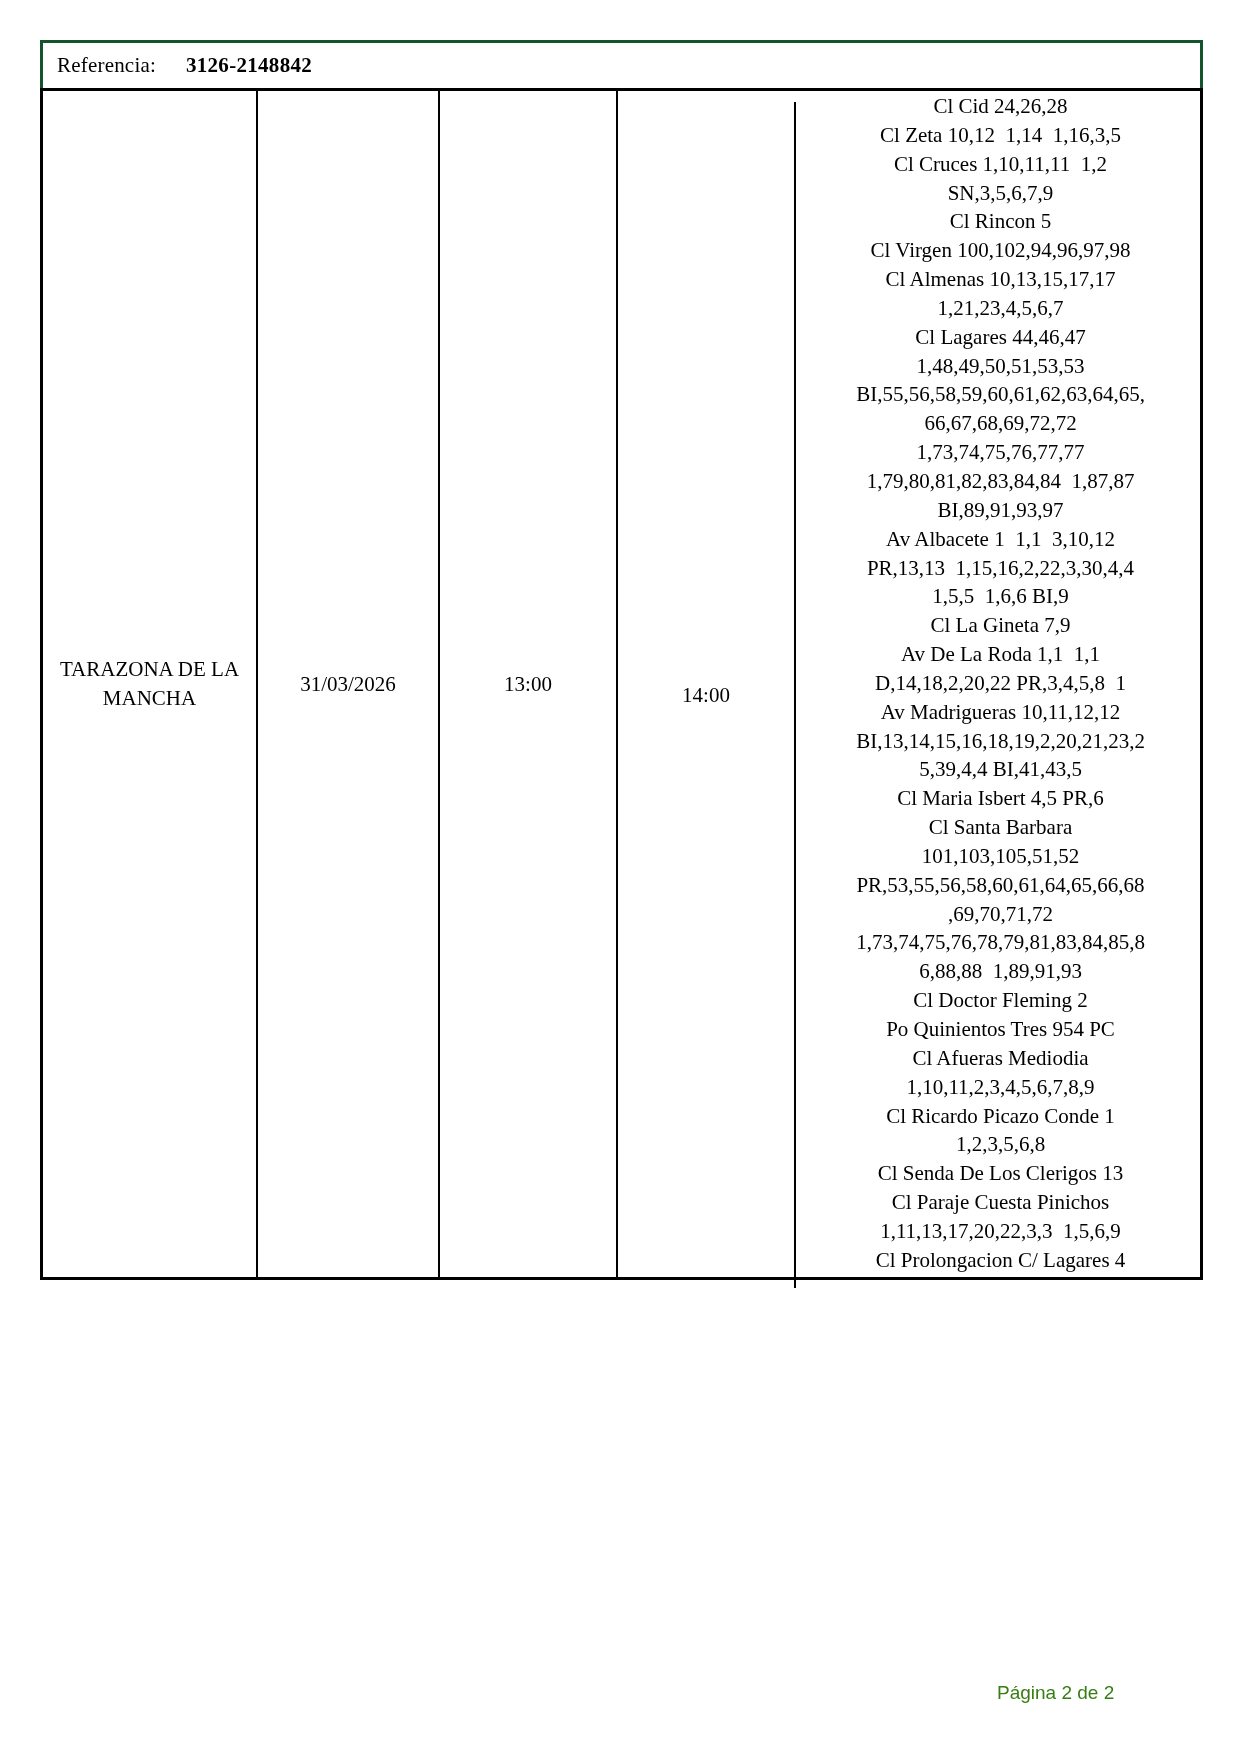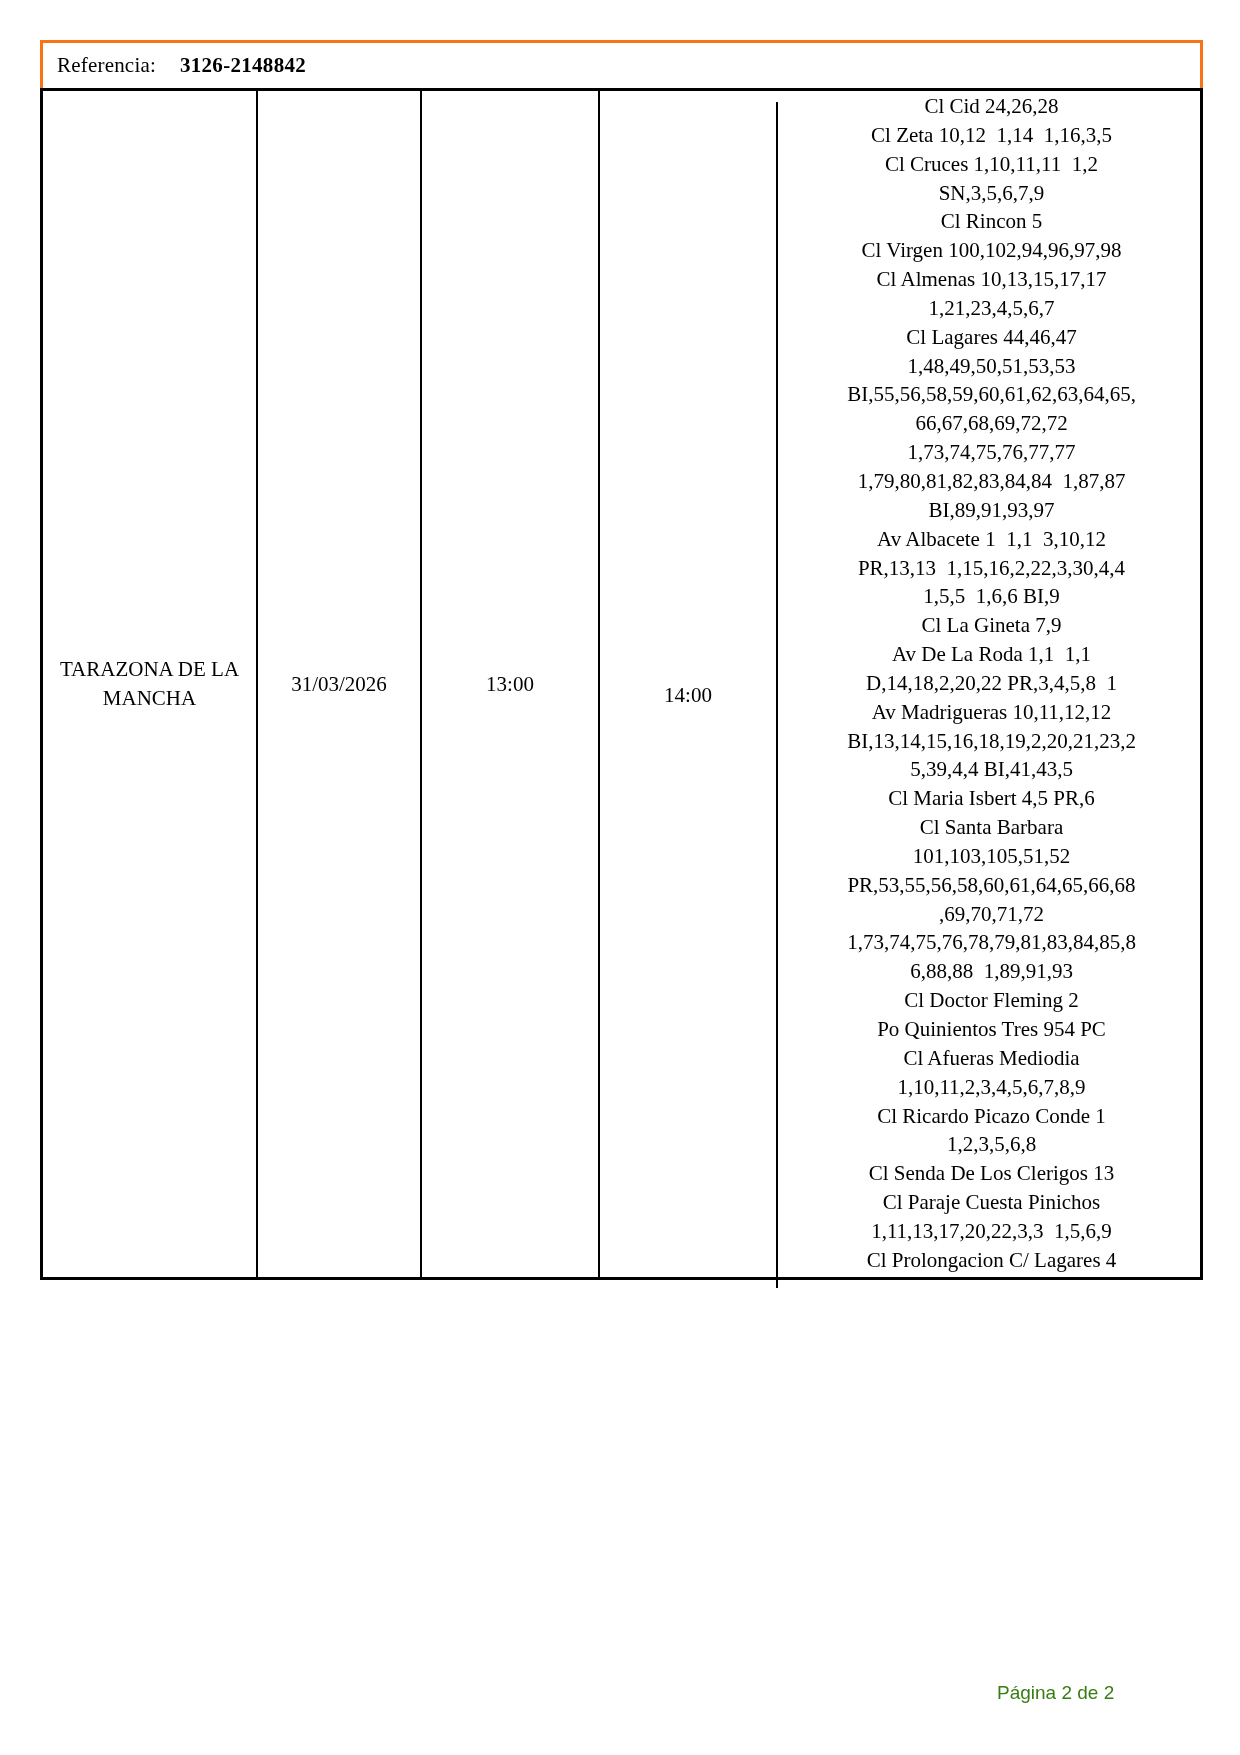--- a/index.html
+++ b/index.html
@@ -18,30 +18,30 @@
   }
 
   
   .ref-box {
     position: absolute;
     left: 40px;
     top: 40px;
     width: 1163px;
     height: 51px;
     box-sizing: border-box;
-    border: 3px solid #f97316;
+    border: 3px solid #14532d;
     display: flex;
     align-items: center;
     padding-left: 14px;
     font-size: 21px;
   }
   .ref-label { letter-spacing: 0.2px; }
   .ref-value {
     font-weight: bold;
-    margin-left: 24px;
+    margin-left: 30px;
     letter-spacing: 0.3px;
   }
 
   
   .sched-table {
     position: absolute;
     left: 40px;
     top: 88px;
     width: 1163px;
     height: 1192px;
@@ -57,21 +57,21 @@
   }
   .cell.sep { border-right: 2px solid #000000; }
   .cell.center {
     display: flex;
     align-items: center;
     justify-content: center;
     text-align: center;
     font-size: 21px;
   }
   .col-municipality { width: 215px; font-family: Liberation Serif, serif; }
-  .col-date  { width: 164px; }
+  .col-date  { width: 182px; }
   .col-start { width: 178px; }
   .col-end   { width: 178px; margin-top: 11px; }
   .col-streets {
     flex: 1;
     font-size: 21px;
     line-height: 28.85px;
     padding: 1px 0 0 5px;
     white-space: pre;      
     overflow: visible;
     text-align: center;

